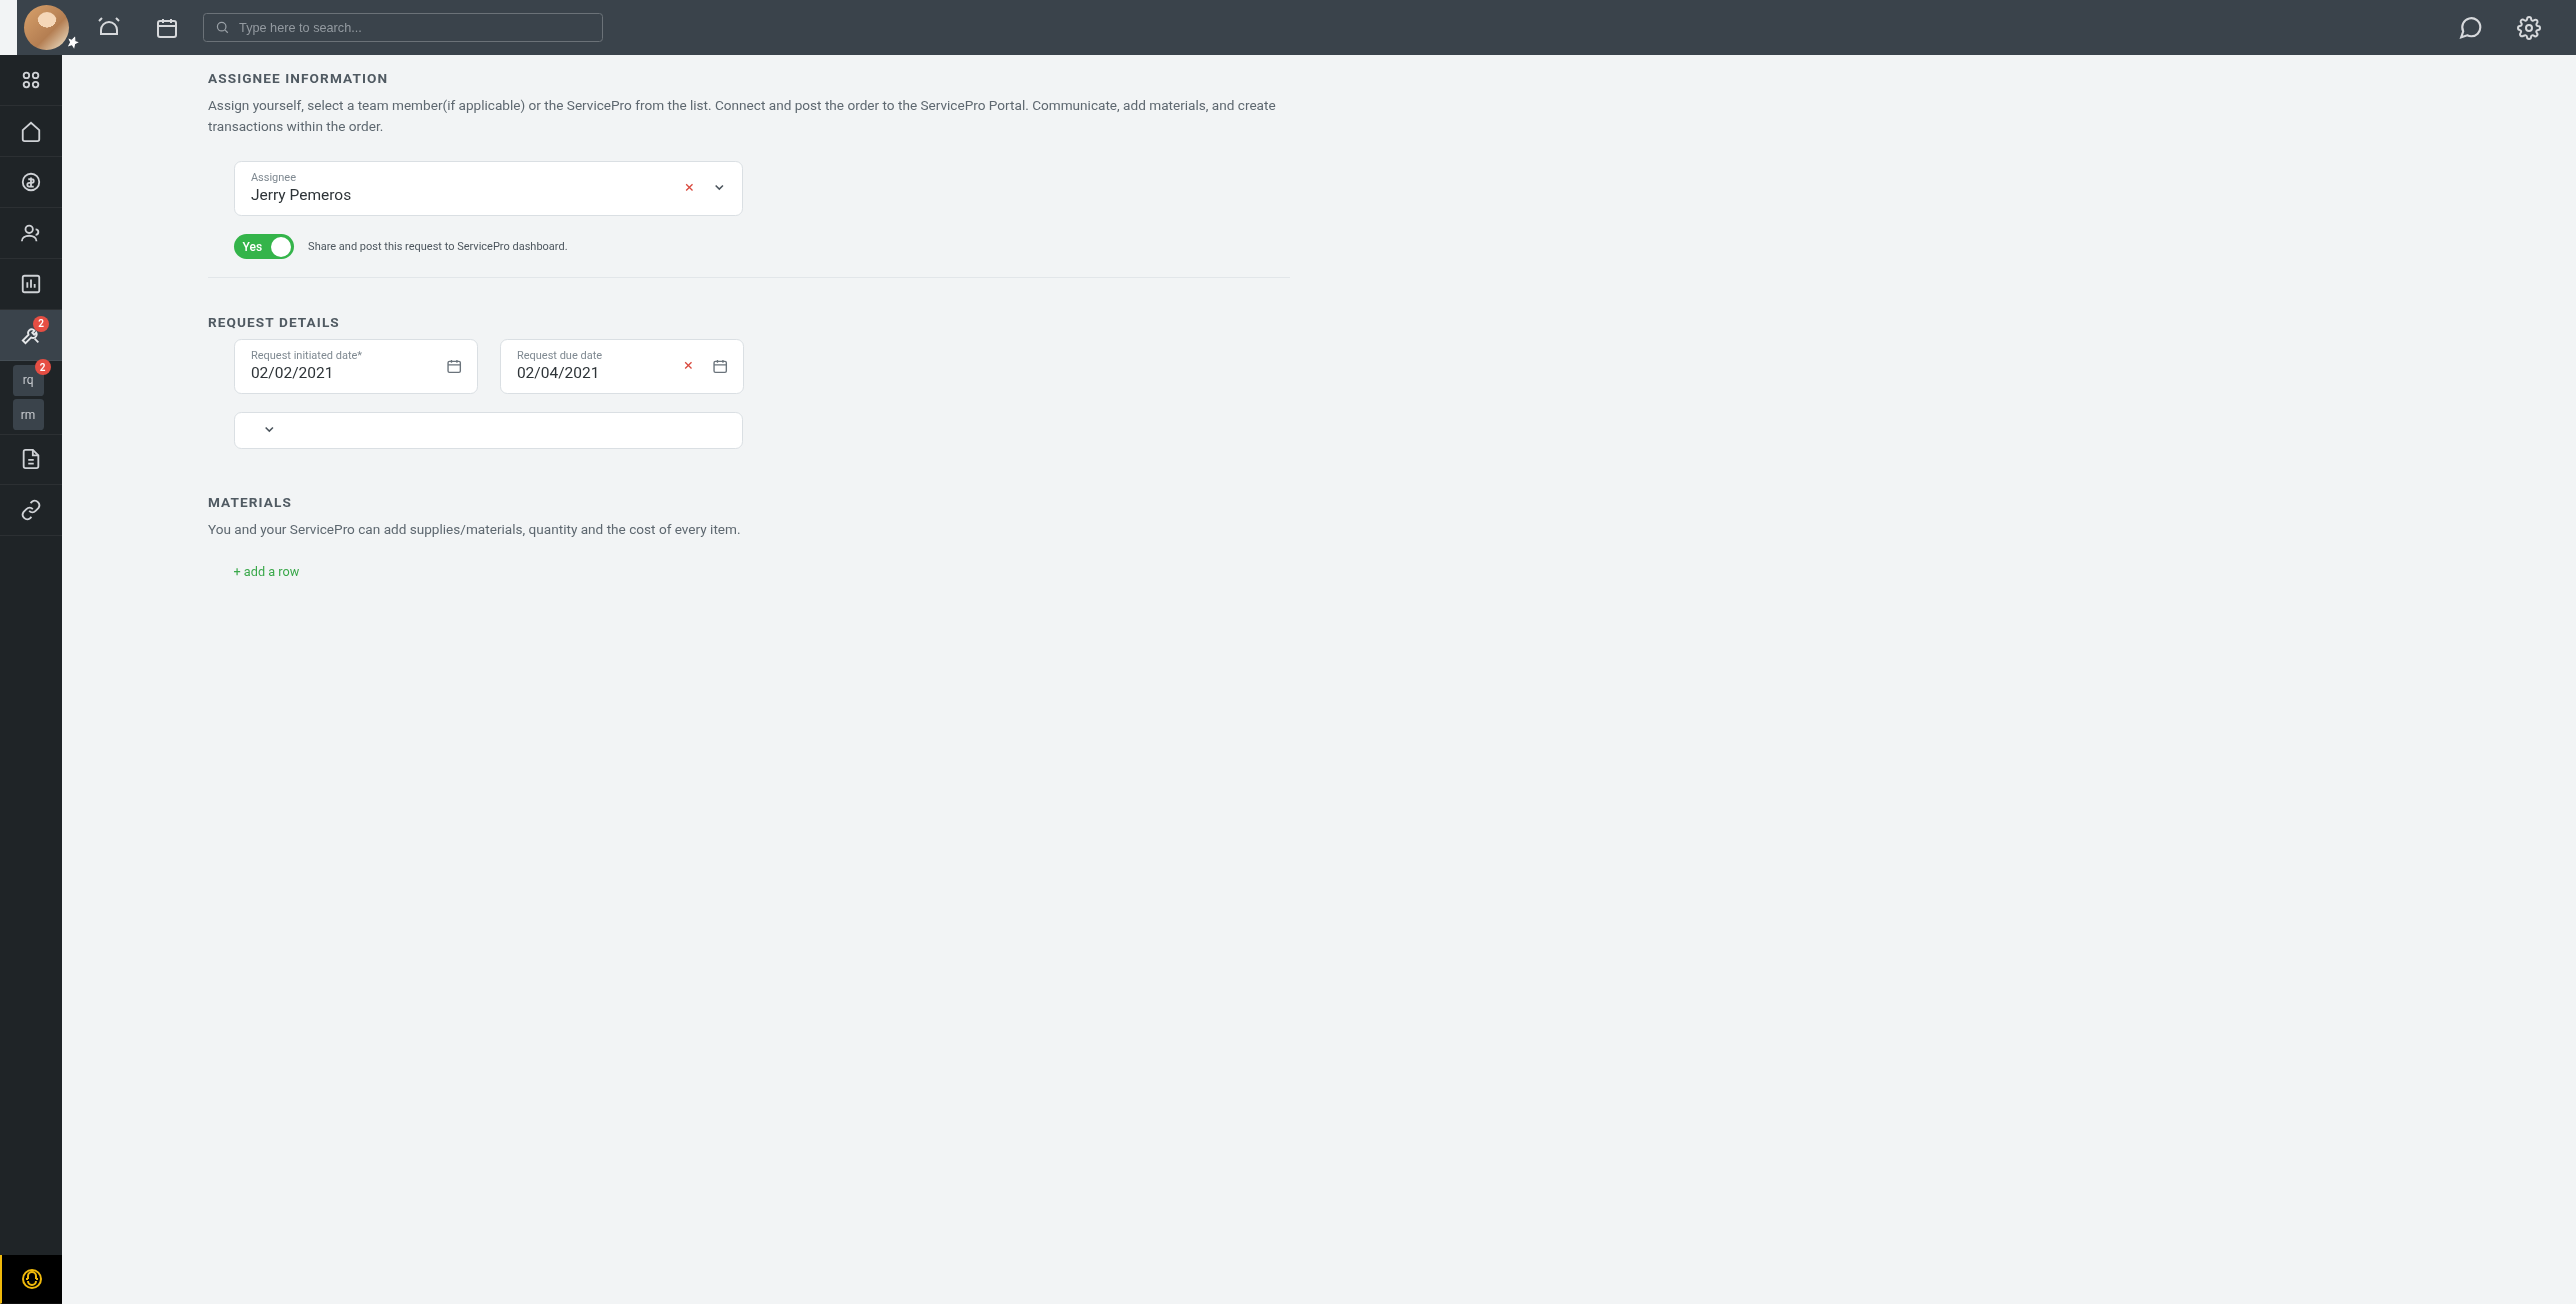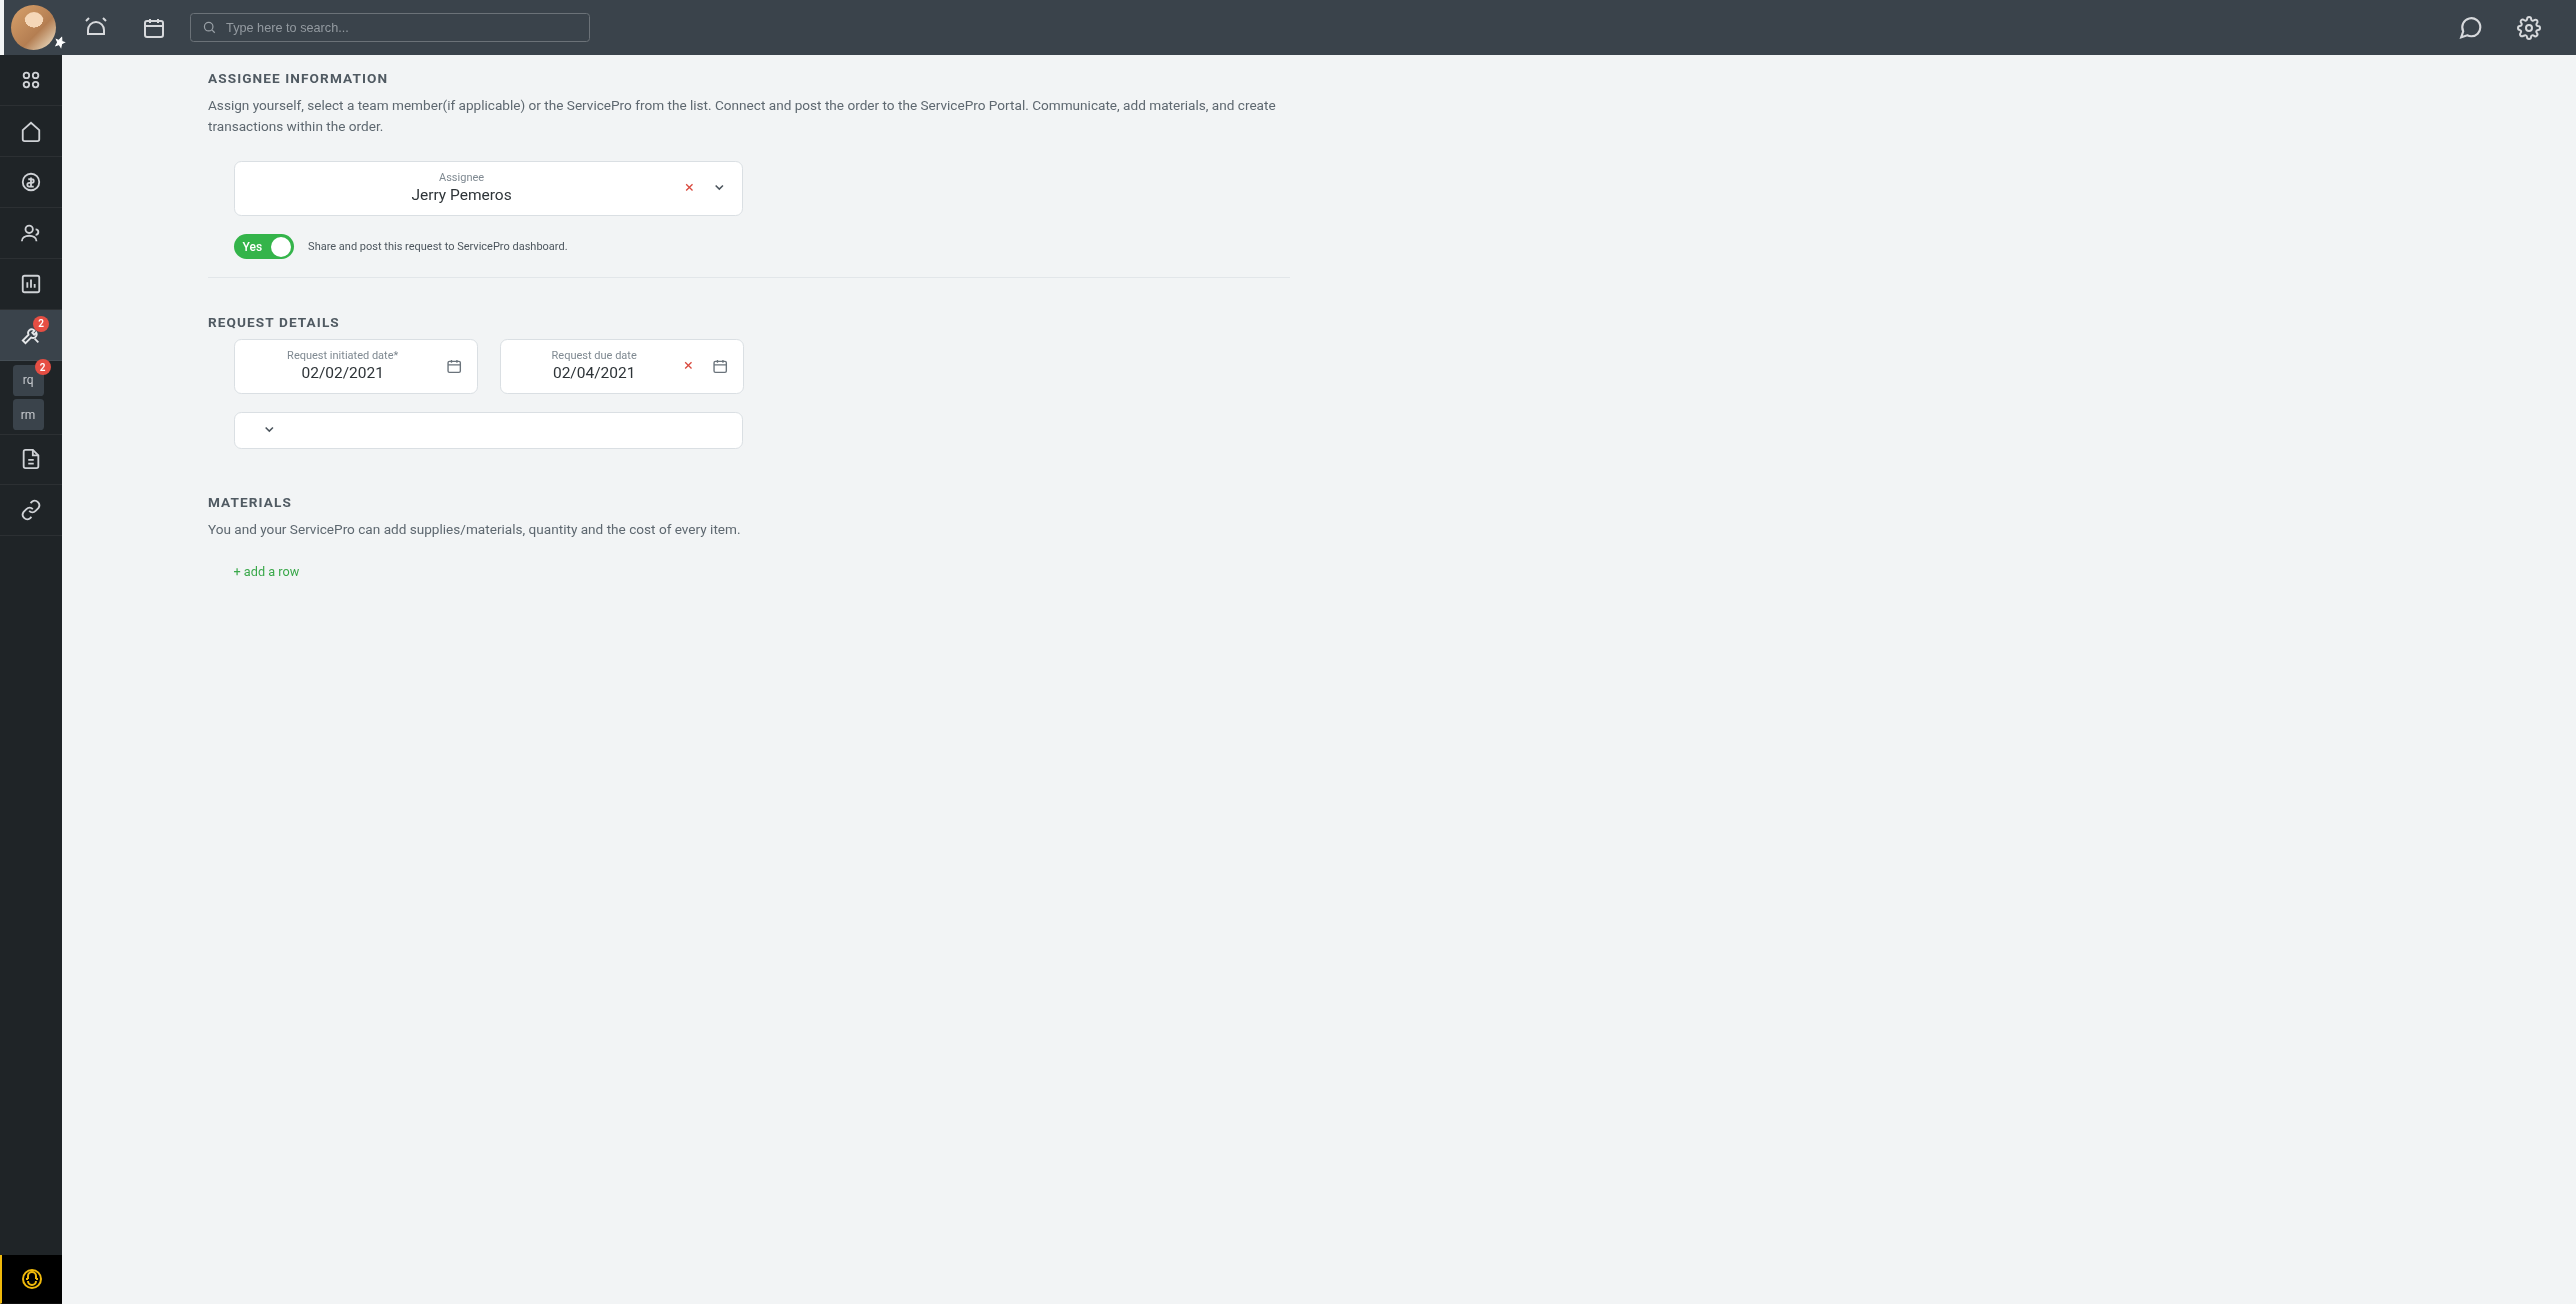--- a/index.html
+++ b/index.html
@@ -8,21 +8,21 @@
     background: #f2f4f5;
     color: #2e3438;
     width: 1414px;
     height: 713px;
     overflow: hidden;
   }
 
   
   .topbar {
     position: fixed;
-    top: 0; left: 4px; right: 0;
+    top: 0; left: 17px; right: 0;
     height: 55px;
     background: #3a434b;
     display: flex;
     align-items: center;
     padding: 0 18px 0 7.3px;
     z-index: 100;
   }
   .avatar {
     width: 45px; height: 45px;
     border-radius: 50%;
@@ -180,21 +180,20 @@
     line-height: 1.55;
     max-width: 1073px;
     margin-bottom: 24px;
   }
 
   .form-row {
     display: flex;
     gap: 22px;
     margin-bottom: 18px;
     padding-left: 25.5px;
-    text-align: center;
   }
   .field {
     background: #fff;
     border: 0.9px solid #dadfe3;
     border-radius: 7.3px;
     padding: 9px 14.6px 11px 16.4px;
     display: flex;
     align-items: center;
     position: relative;
   }

